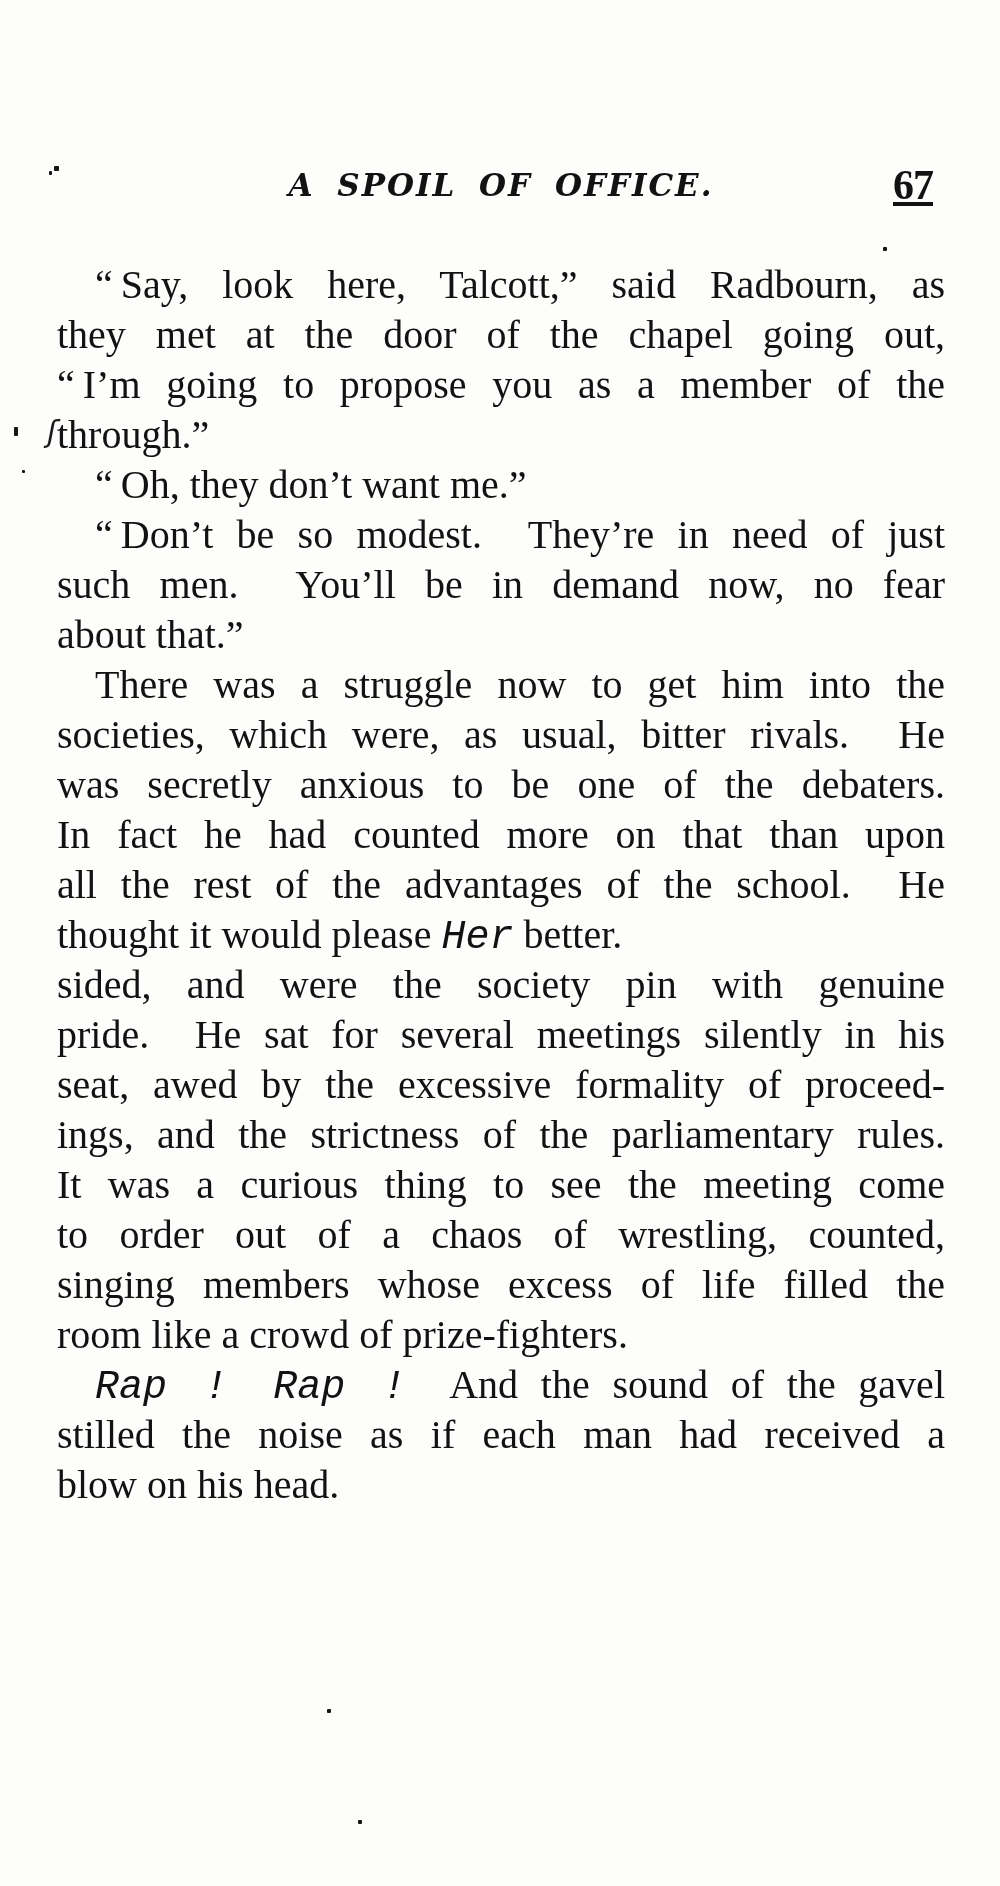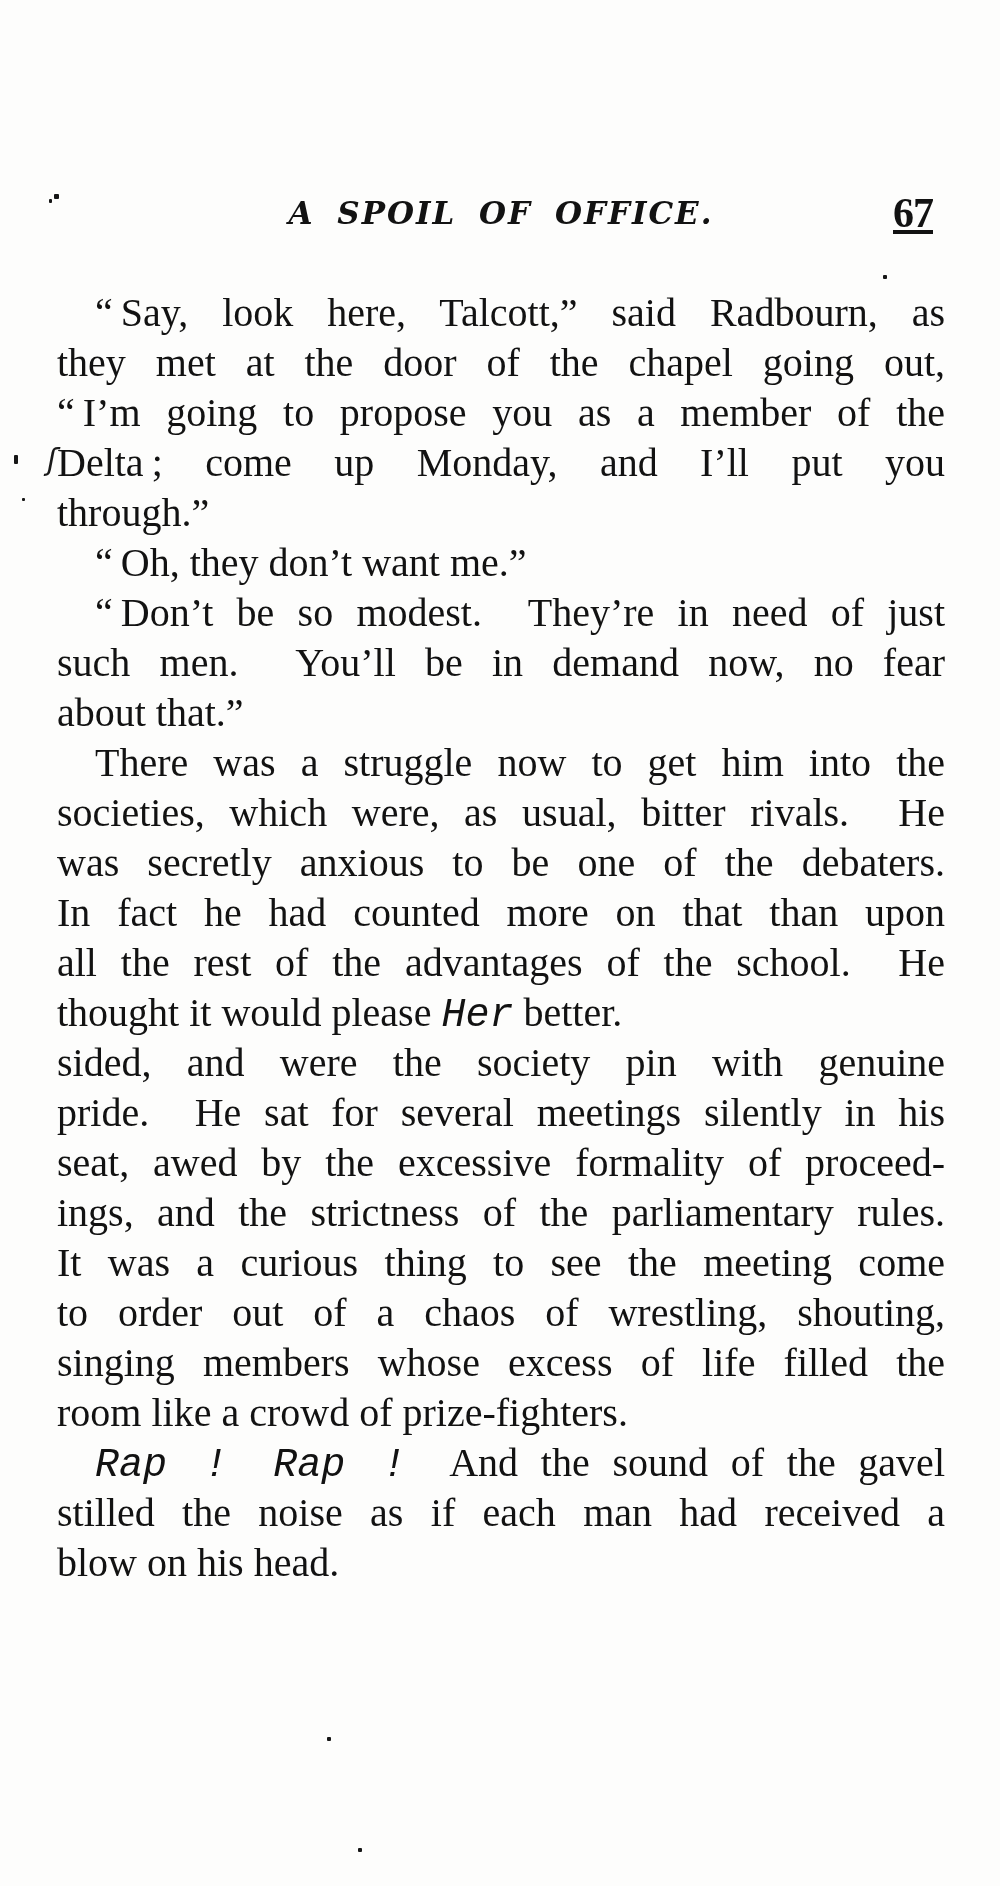--- a/index.html
+++ b/index.html
@@ -1,20 +1,20 @@
 <!DOCTYPE html>
 <html><head>
 <meta charset="utf-8">
 <style>
   html,body{margin:0;padding:0;}
   body{
     width:1000px;height:1886px;position:relative;overflow:hidden;
     font-family:"Liberation Serif","DejaVu Serif",serif;
   }
-  .page{position:absolute;inset:0;margin-top:28px;}
+  .page{position:absolute;inset:0;}
   
   .header{position:absolute;left:57px;top:160px;width:888px;height:50px;}
   .header-title{
     position:absolute;left:0;right:0;top:0;text-align:center;line-height:50px;
     font-family:"DejaVu Serif",serif;font-style:italic;font-weight:700;
     font-size:31px;letter-spacing:2px;word-spacing:10px;
   }
   .page-number{
     position:absolute;right:12px;top:0;line-height:50px;
     font-weight:700;font-size:42px;letter-spacing:-1px;text-decoration:underline;
@@ -49,21 +49,20 @@
   <div class="header">
     <div class="header-title">A SPOIL OF OFFICE.</div>
     <div class="page-number">67</div>
   </div>
 
   <div class="text-block">
       <div class="paragraph">
         <div class="line indent">“ Say, look here, Talcott,” said Radbourn, as</div>
         <div class="line">they met at the door of the chapel going out,</div>
         <div class="line">“ I’m going to propose you as a member of the</div>
-        <div class="line">Delta ; come up Monday, and I’ll put you</div>
         <div class="line last">through.”</div>
       </div>
       <div class="paragraph">
         <div class="line last indent">“ Oh, they don’t want me.”</div>
       </div>
       <div class="paragraph">
         <div class="line indent">“ Don’t be so modest.  They’re in need of just</div>
         <div class="line">such men.  You’ll be in demand now, no fear</div>
         <div class="line last">about that.”</div>
       </div>
@@ -74,21 +73,21 @@
         <div class="line">In fact he had counted more on that than upon</div>
         <div class="line">all the rest of the advantages of the school.  He</div>
         <div class="line last">thought it would please <i>Her</i> better.</div>
       </div>
       <div class="paragraph">
         <div class="line">sided, and were the society pin with genuine</div>
         <div class="line">pride.  He sat for several meetings silently in his</div>
         <div class="line">seat, awed by the excessive formality of proceed-</div>
         <div class="line">ings, and the strictness of the parliamentary rules.</div>
         <div class="line">It was a curious thing to see the meeting come</div>
-        <div class="line">to order out of a chaos of wrestling, shouting,</div>
+        <div class="line">to order out of a chaos of wrestling, counted,</div>
         <div class="line">singing members whose excess of life filled the</div>
         <div class="line last">room like a crowd of prize-fighters.</div>
       </div>
       <div class="paragraph">
         <div class="line indent"><i>Rap !</i>  <i>Rap !</i>  And the sound of the gavel</div>
         <div class="line">stilled the noise as if each man had received a</div>
         <div class="line last">blow on his head.</div>
       </div>
     </div>
 

